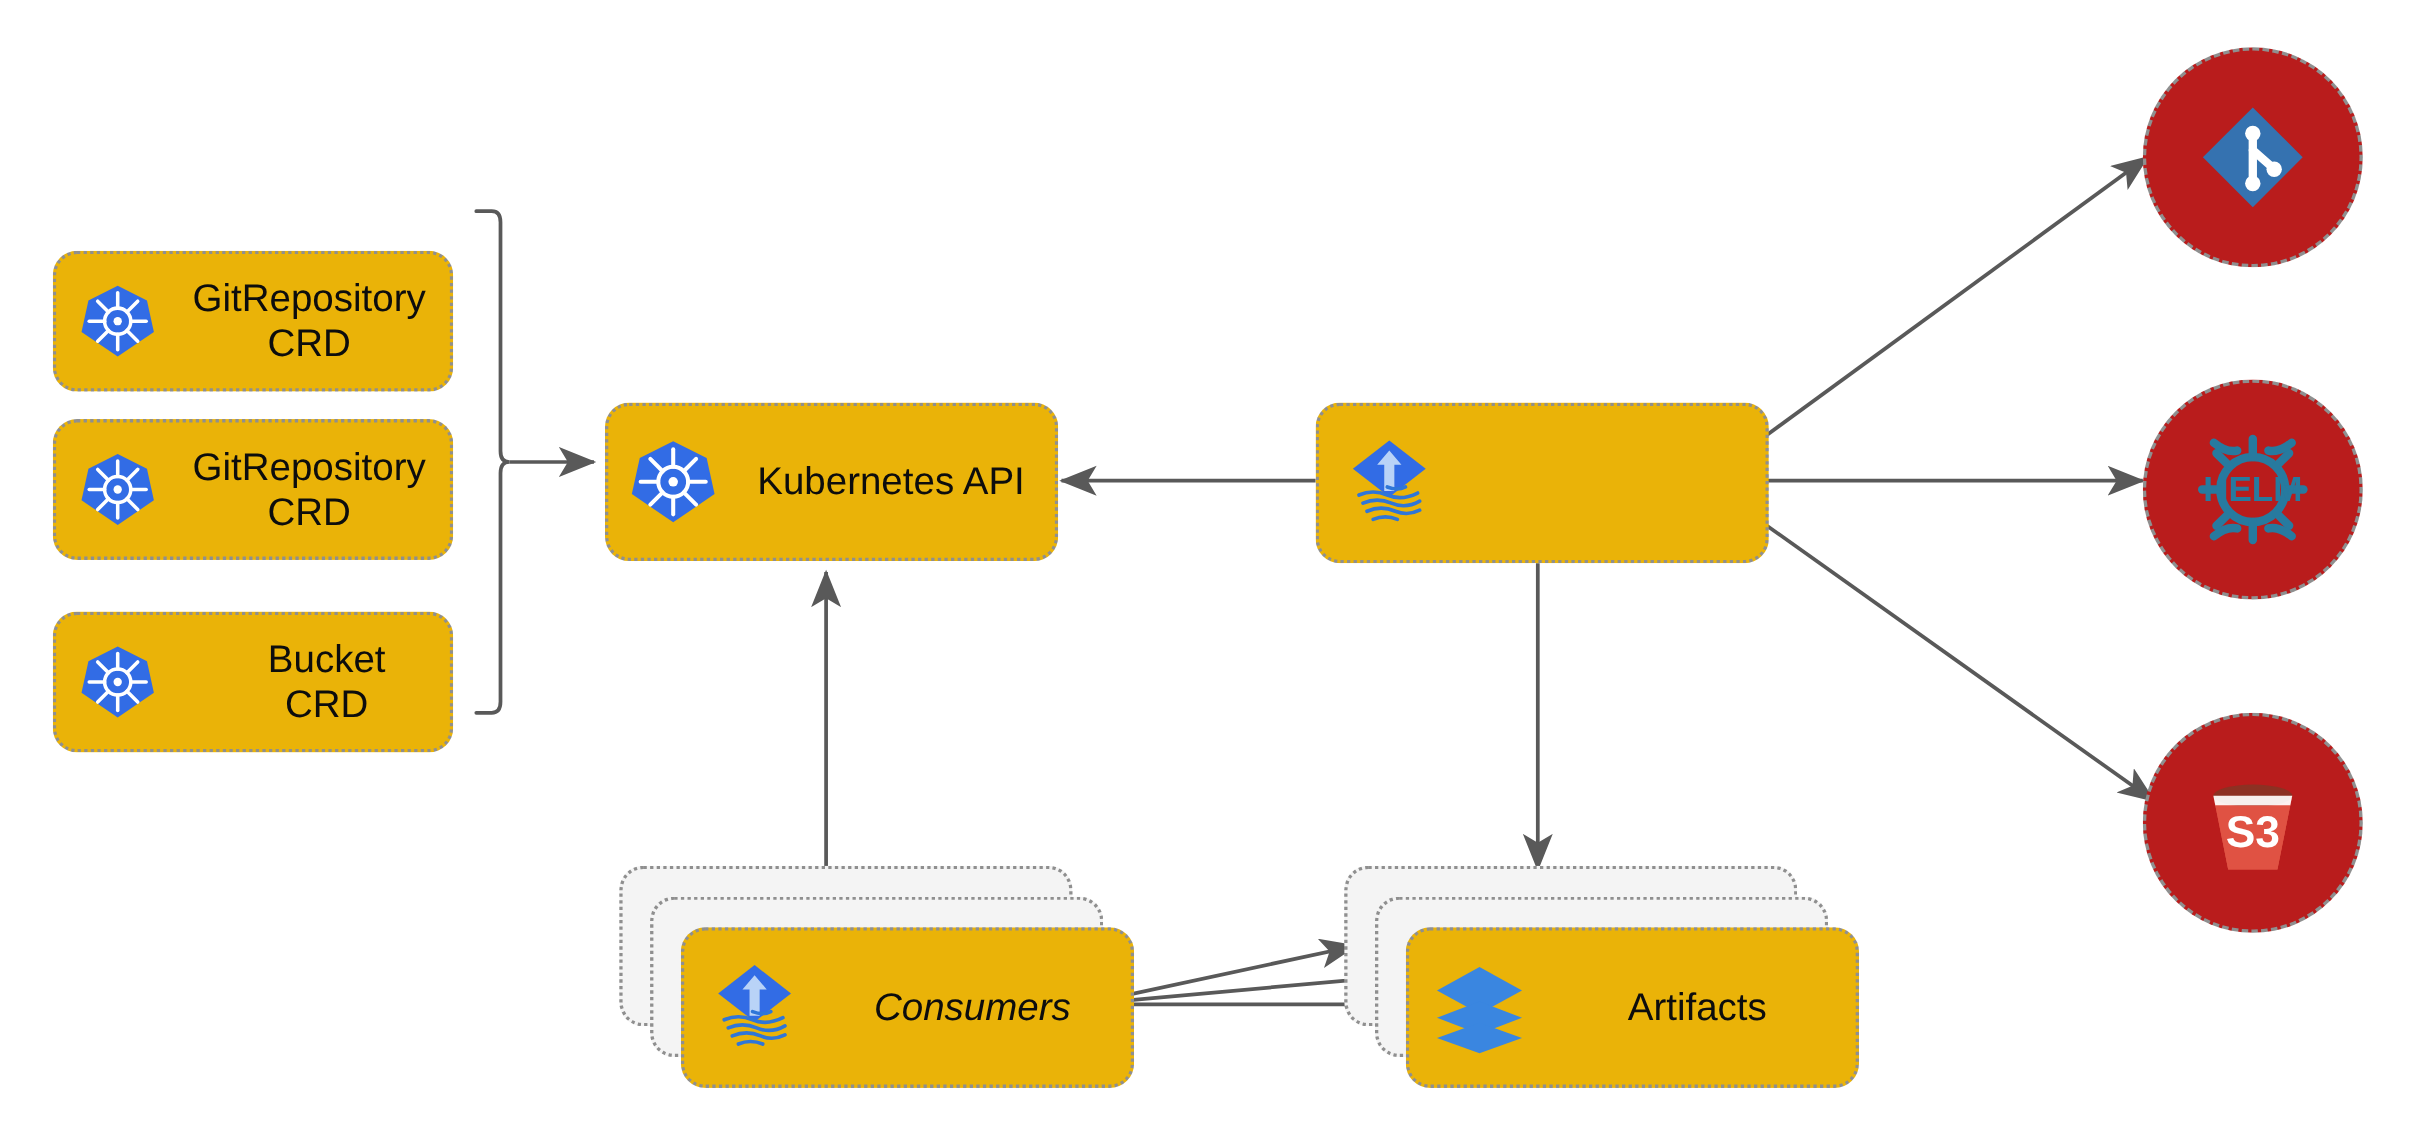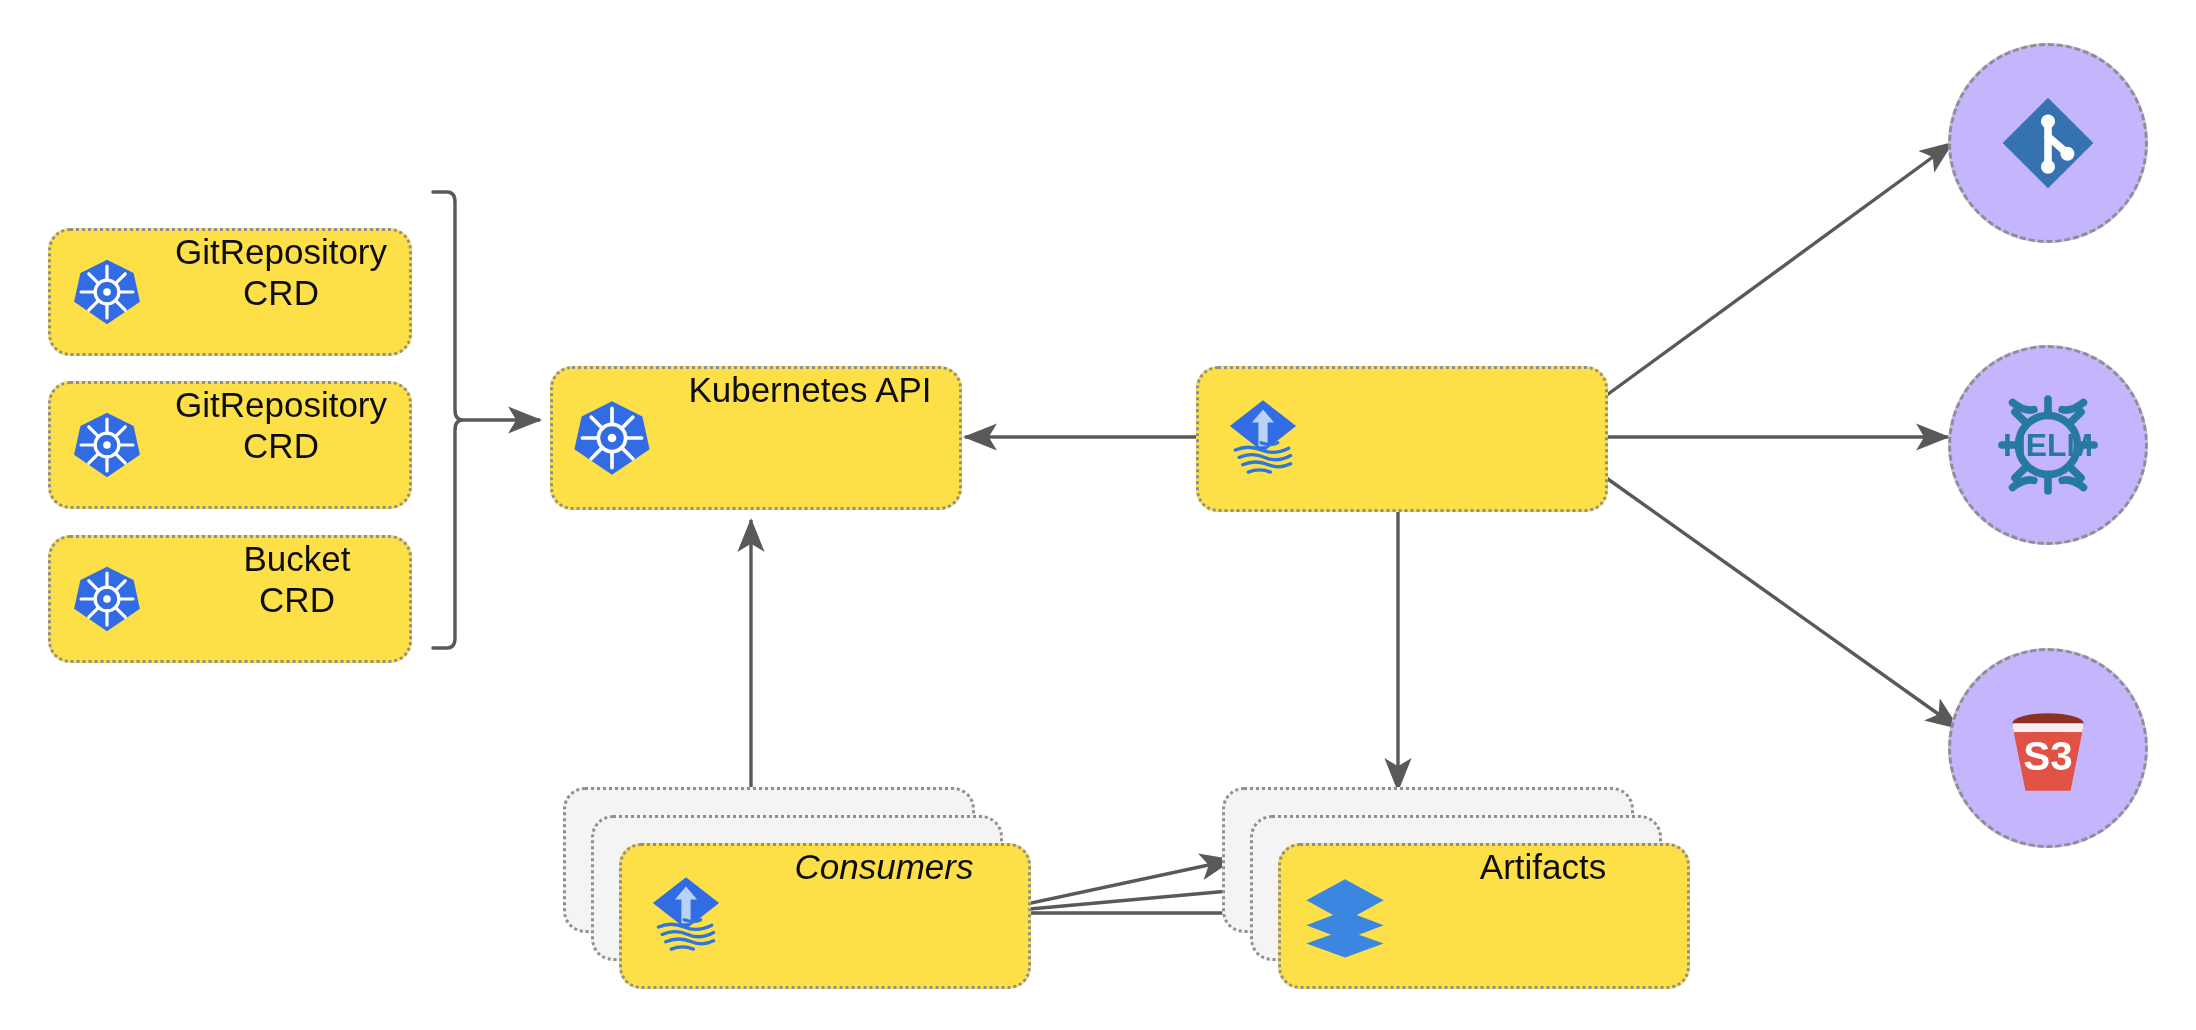--- a/index.html
+++ b/index.html
@@ -14,24 +14,25 @@
     position: relative;
     width: 2196px;
     height: 1030px;
     background: #ffffff;
     overflow: hidden;
   }
   
   .card {
     position: absolute;
     box-sizing: border-box;
-    background: #fde047;
+    background: #eab308;
     border: 3px dotted #8f8f8f;
     border-radius: 22px;
     display: flex;
+    align-items: center;
     justify-content: flex-start;
   }
   .card .label {
     flex: 1;
     text-align: center;
     color: #0d0d0d;
     font-size: 35px;
     line-height: 1.18;
     white-space: pre-line;
     padding-right: 10px;
@@ -49,21 +50,21 @@
     background: #f4f4f4;
     border: 3px dotted #8f8f8f;
     border-radius: 22px;
   }
   
   .circle {
     position: absolute;
     box-sizing: border-box;
     border: 3px dashed #8f8f8f;
     border-radius: 50%;
-    background: #c4b5fd;
+    background: #b91c1c;
     display: flex;
     align-items: center;
     justify-content: center;
   }
   
   #edges {
     position: absolute;
     left: 0;
     top: 0;
     width: 2196px;
@@ -144,21 +145,21 @@
           <line x1="76" y1="24" x2="62" y2="38"></line>
           <line x1="38" y1="62" x2="24" y2="76"></line>
         </g>
         <circle cx="50" cy="50" r="5.4" fill="#ffffff"></circle>
       </svg>
     </span>
     <span class="label">GitRepository
 CRD</span>
   </div>
 
-  <div class="card" style="left:48px; top:535px; width:364px; height:128px;gap:32px;">
+  <div class="card" style="left:48px; top:556px; width:364px; height:128px;gap:32px;">
     <span class="icon-slot" style="width:112px;">
       <svg class="k8s-wrap" width="70" height="70" viewBox="0 0 100 100">
         <polygon points="50,4 88,23 97,64 50,96 3,64 12,23" fill="#326ce5"></polygon>
         <g fill="none" stroke="#ffffff" stroke-width="4.6" stroke-linecap="round">
           <circle cx="50" cy="50" r="17"></circle>
           <line x1="50" y1="13" x2="50" y2="33"></line>
           <line x1="50" y1="67" x2="50" y2="87"></line>
           <line x1="13" y1="50" x2="33" y2="50"></line>
           <line x1="67" y1="50" x2="87" y2="50"></line>
           <line x1="24" y1="24" x2="38" y2="38"></line>

